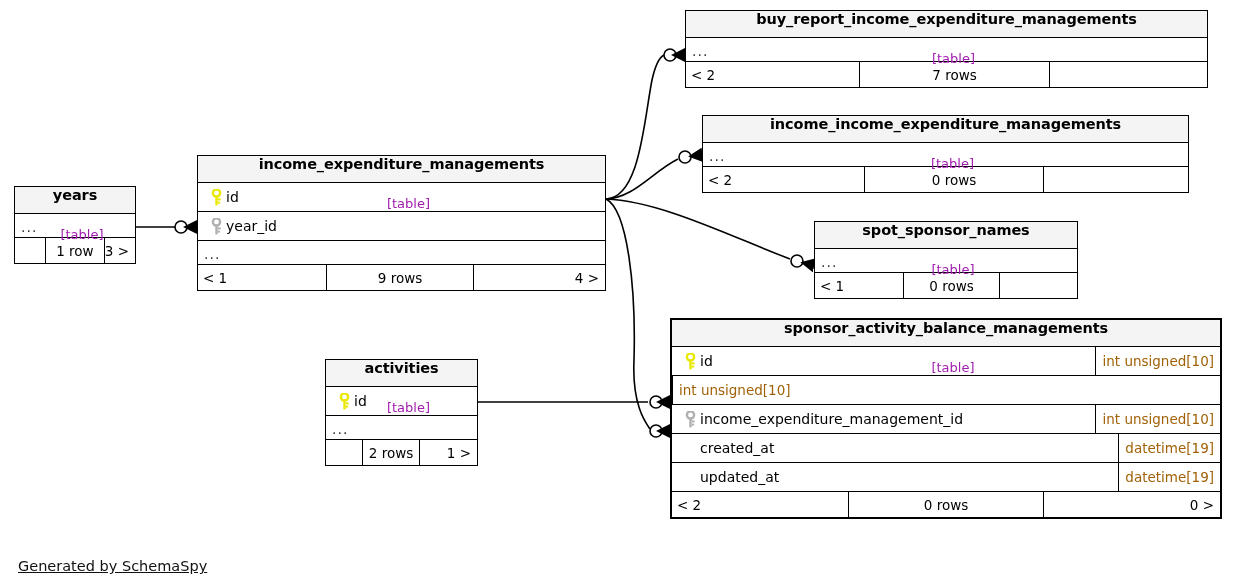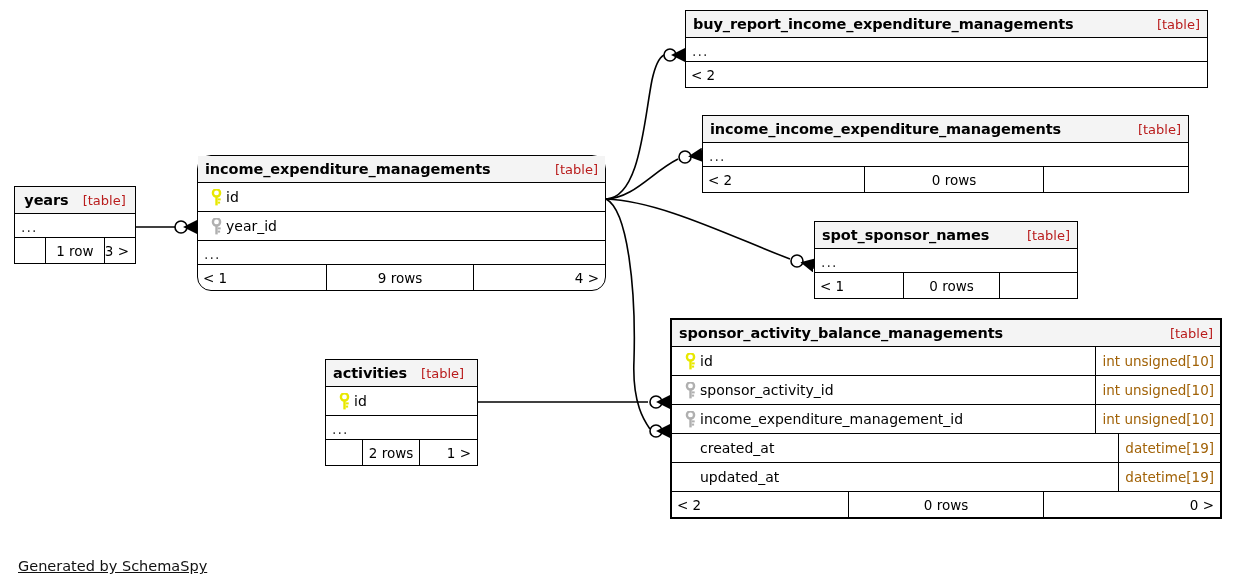--- a/index.html
+++ b/index.html
@@ -32,31 +32,33 @@
 
   .tbl-head {
     background: #f4f4f4;
     border-bottom: 1px solid #000000;
     display: flex;
     align-items: center;
     justify-content: space-between;
     padding: 0 7px;
     height: 27px;
     white-space: nowrap;
+    flex-direction: column;
   }
   .tbl-name {
     font-weight: bold;
     font-size: 14.5px;
     color: #000000;
     letter-spacing: -0.1px;
   }
   .tbl-tag {
     font-size: 13px;
-    color: #b91c1c;
+    color: #a21caf;
     padding-left: 14px;
+    margin-top: 24px;
   }
 
   .col-row {
     display: flex;
     align-items: center;
     height: 29px;
     border-bottom: 1px solid #000000;
     white-space: nowrap;
   }
   .col-row:last-of-type { border-bottom: none; }
@@ -160,32 +162,32 @@
       <path d="M 663 431 L 669 431" marker-end="url(#crow)"></path>
 
       <path d="M 478 402 L 648 402"></path>
       <circle cx="656" cy="402" r="6" fill="#fff" stroke="#000" stroke-width="1.6"></circle>
       <path d="M 663 402 L 669 402" marker-end="url(#crow)"></path>
     </g>
   </svg>
 
   <div id="tables-layer">
       <div class="tbl" style="left: 14px; top: 186px; width: 122px;">
-        <div class="tbl-head" style="justify-content:center">
+        <div class="tbl-head" style="justify-content:flex-start">
           <span class="tbl-name">years</span>
           <span class="tbl-tag">[table]</span>
         </div>
         <div class="ellipsis-row">...</div>
         <div class="tbl-foot">
           <span class="foot-cell foot-l" style="width:30px"></span>
           <span class="foot-cell foot-c" style="width:62px">1 row</span>
           <span class="foot-cell foot-r" style="flex:1 1 auto">3 &gt;</span>
         </div>
       </div>
-      <div class="tbl" style="left: 197px; top: 155px; width: 409px; border-radius: 14px;">
+      <div class="tbl" style="left: 197px; top: 155px; width: 409px;">
         <div class="tbl-head">
           <span class="tbl-name">income_expenditure_managements</span>
           <span class="tbl-tag">[table]</span>
         </div>
         <div class="col-row">
           <span class="col-left">
             <span class="keyslot">
               <svg width="11" height="17" viewBox="0 0 11 17">
                 <circle cx="5.5" cy="4" r="3.6" fill="none" stroke="#e8e800" stroke-width="2.4"></circle>
                 <rect x="4.3" y="6.4" width="2.4" height="10" fill="#e8e800"></rect>
@@ -242,20 +244,21 @@
         </div>
       </div>
       <div class="tbl" style="left: 685px; top: 10px; width: 523px;">
         <div class="tbl-head">
           <span class="tbl-name">buy_report_income_expenditure_managements</span>
           <span class="tbl-tag">[table]</span>
         </div>
         <div class="ellipsis-row">...</div>
         <div class="tbl-foot">
           <span class="foot-cell foot-l" style="width:173px">&lt; 2</span>
+          <span class="foot-cell foot-c" style="width:191px">7 rows</span>
           <span class="foot-cell foot-r" style="flex:1 1 auto"></span>
         </div>
       </div>
       <div class="tbl" style="left: 702px; top: 115px; width: 487px;">
         <div class="tbl-head">
           <span class="tbl-name">income_income_expenditure_managements</span>
           <span class="tbl-tag">[table]</span>
         </div>
         <div class="ellipsis-row">...</div>
         <div class="tbl-foot">
@@ -289,43 +292,32 @@
                 <rect x="4.3" y="6.4" width="2.4" height="10" fill="#e8e800"></rect>
                 <rect x="6.7" y="9.4" width="3" height="2" fill="#e8e800"></rect>
                 <rect x="6.7" y="12.6" width="2.4" height="2" fill="#e8e800"></rect>
               </svg>
             </span>
             <span class="col-name">id</span>
           </span>
           <span class="col-type">int unsigned[10]</span>
         </div>
         <div class="col-row">
+          <span class="col-type">int unsigned[10]</span>
+        </div>
+        <div class="col-row">
           <span class="col-left">
             <span class="keyslot">
               <svg width="11" height="17" viewBox="0 0 11 17">
                 <circle cx="5.5" cy="4" r="3.6" fill="none" stroke="#b0b0b0" stroke-width="2.4"></circle>
                 <rect x="4.3" y="6.4" width="2.4" height="10" fill="#b0b0b0"></rect>
                 <rect x="6.7" y="9.4" width="3" height="2" fill="#b0b0b0"></rect>
                 <rect x="6.7" y="12.6" width="2.4" height="2" fill="#b0b0b0"></rect>
               </svg>
             </span>
-            <span class="col-name">sponsor_activity_id</span>
-          </span>
-          <span class="col-type">int unsigned[10]</span>
-        </div>
-        <div class="col-row">
-          <span class="col-left">
-            <span class="keyslot">
-              <svg width="11" height="17" viewBox="0 0 11 17">
-                <circle cx="5.5" cy="4" r="3.6" fill="none" stroke="#b0b0b0" stroke-width="2.4"></circle>
-                <rect x="4.3" y="6.4" width="2.4" height="10" fill="#b0b0b0"></rect>
-                <rect x="6.7" y="9.4" width="3" height="2" fill="#b0b0b0"></rect>
-                <rect x="6.7" y="12.6" width="2.4" height="2" fill="#b0b0b0"></rect>
-              </svg>
-            </span>
             <span class="col-name">income_expenditure_management_id</span>
           </span>
           <span class="col-type">int unsigned[10]</span>
         </div>
         <div class="col-row">
           <span class="col-left">
             <span class="keyslot"></span>
             <span class="col-name">created_at</span>
           </span>
           <span class="col-type">datetime[19]</span>

